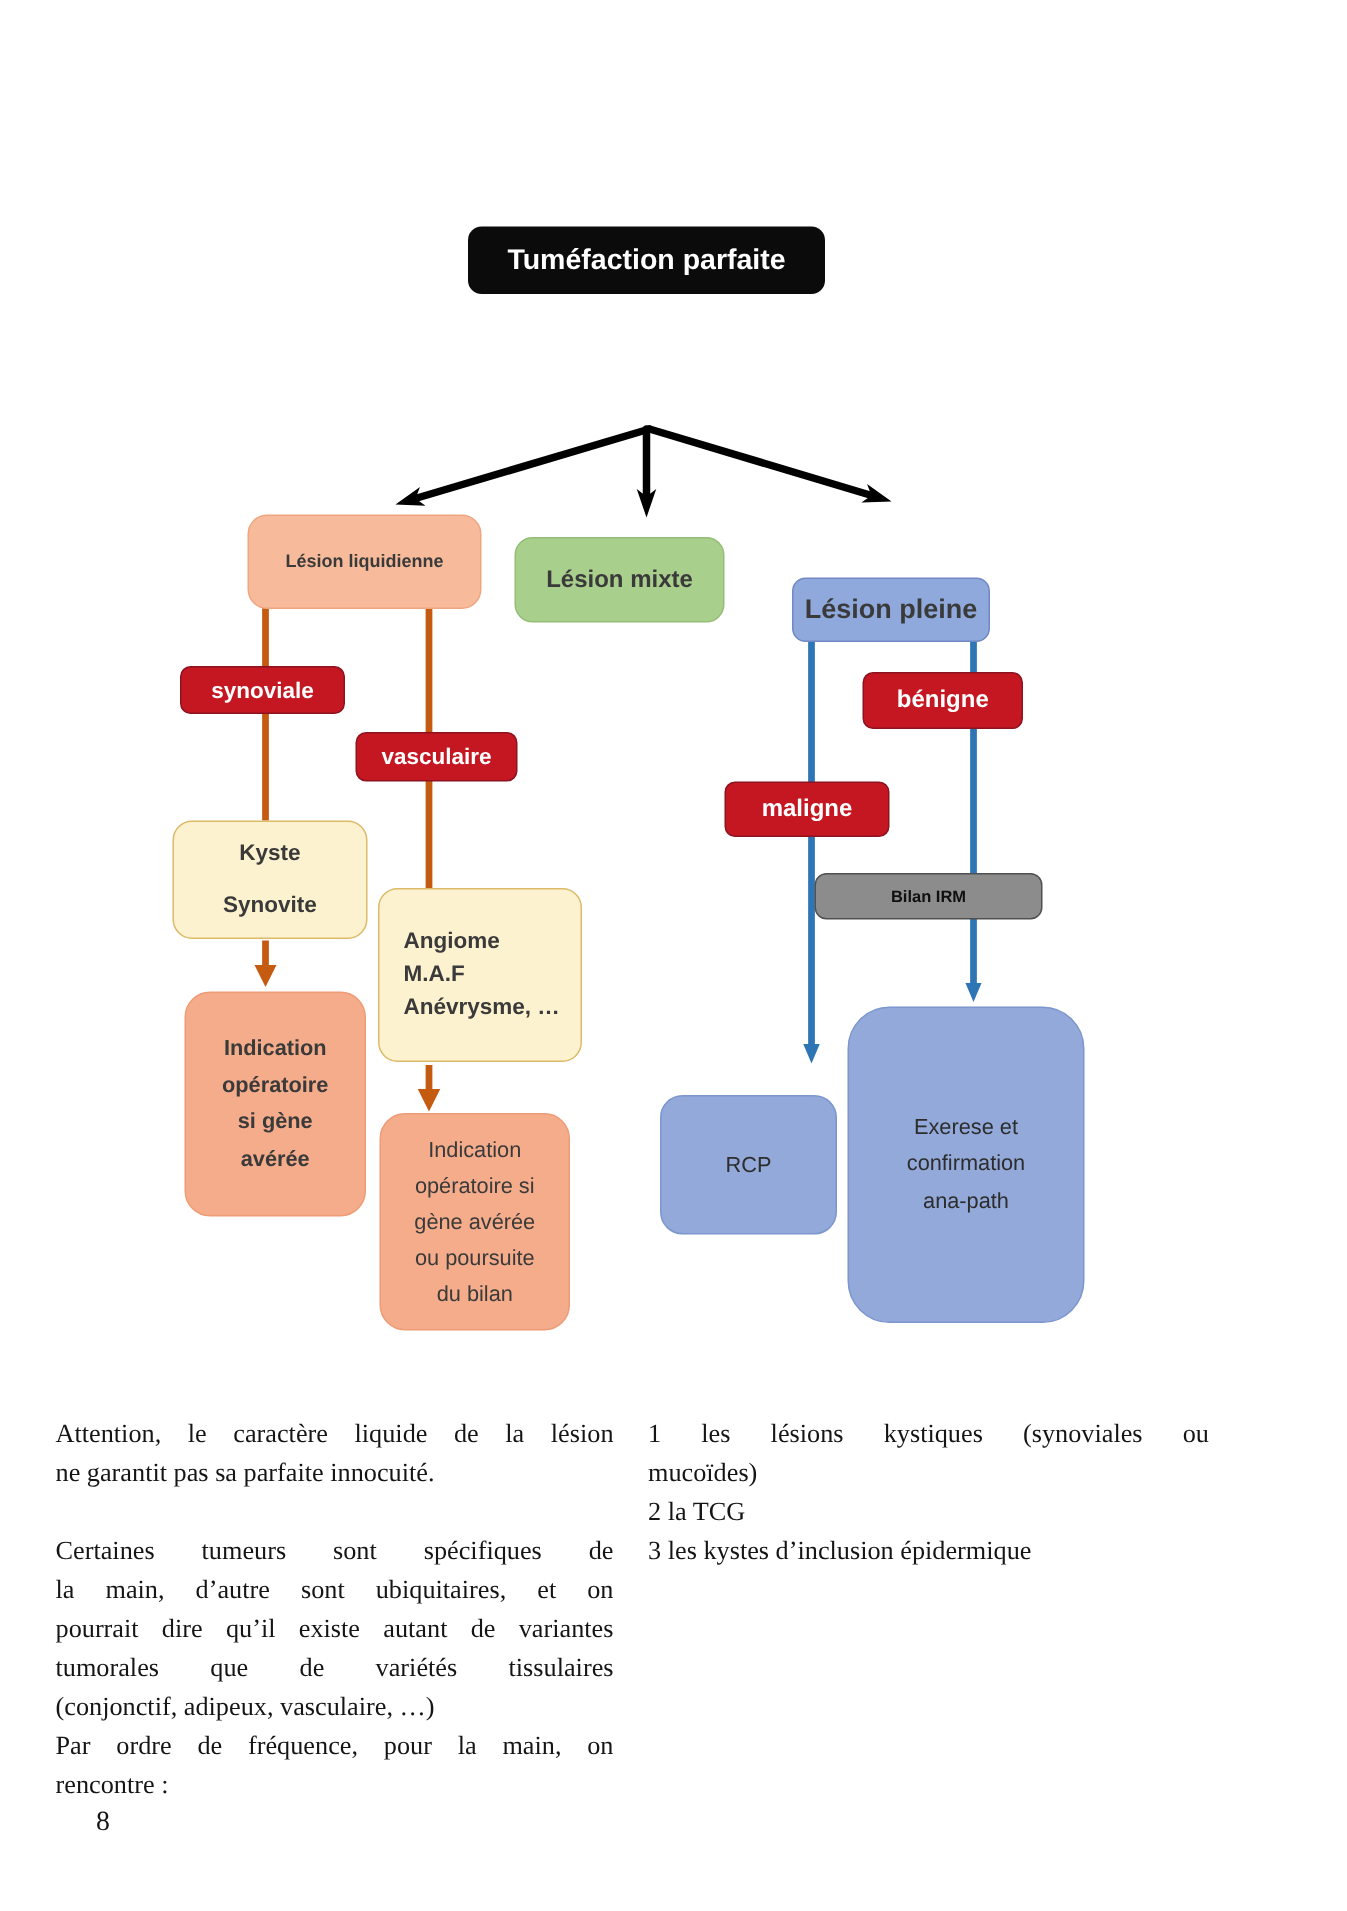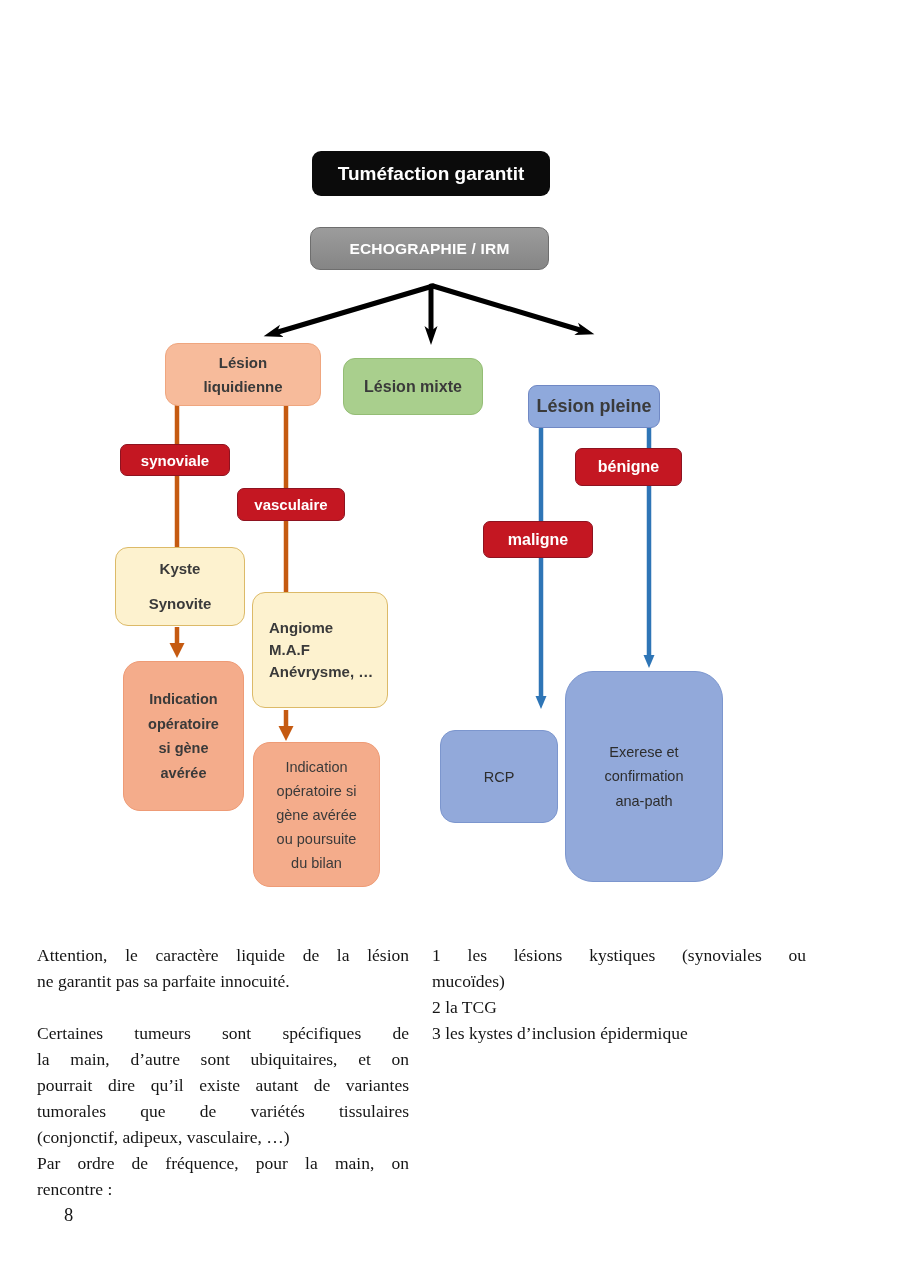--- a/index.html
+++ b/index.html
@@ -20,21 +20,21 @@
   }
   .modality-box {
     left:310px; top:227px; width:239px; height:43px;
     background:linear-gradient(180deg,#9c9c9c,#858585);
     border:1px solid #6e6e6e; border-radius:10px;
     color:#ffffff; font-size:15.5px; font-weight:700; letter-spacing:.2px;
   }
   .liquid {
     left:165px; top:343px; width:156px; height:63px;
     background:#f7bb9b; border:1.5px solid #efa67f; border-radius:13px;
-    font-weight:700; font-size:15px; line-height:1.6; padding:0 14px;
+    font-weight:700; font-size:12px; line-height:1.6; padding:0 14px;
   }
   .mixte {
     left:343px; top:358px; width:140px; height:57px;
     background:#a9cf8d; border:1.5px solid #94bd75; border-radius:12px;
     font-weight:700; font-size:16px;
   }
   .pleine {
     left:528px; top:385px; width:132px; height:43px;
     background:#8fa9dc; border:1.5px solid #7088c4; border-radius:9px;
     font-weight:700; font-size:18px;
@@ -115,22 +115,21 @@
 
     <path d="M177,405 L177,547" stroke="#c55a11" stroke-width="4.5"></path>
     <path d="M286,405 L286,592" stroke="#c55a11" stroke-width="4.5"></path>
     <path d="M177,627 L177,646" stroke="#c55a11" stroke-width="4.5" marker-end="url(#ah-orange)"></path>
     <path d="M286,710 L286,729" stroke="#c55a11" stroke-width="4.5" marker-end="url(#ah-orange)"></path>
 
     <path d="M541,427 L541,698" stroke="#2e75b6" stroke-width="4.5" marker-end="url(#ah-blue)"></path>
     <path d="M649,427 L649,657" stroke="#2e75b6" stroke-width="4.5" marker-end="url(#ah-blue)"></path>
   </svg>
 
-  <div class="node title-box">Tuméfaction garantit</div>
-  <div class="node modality-box">ECHOGRAPHIE / IRM</div>
+  <div class="node title-box">Tuméfaction parfaite</div>
 
   <div class="node liquid">Lésion liquidienne</div>
   <div class="node mixte">Lésion mixte</div>
   <div class="node pleine">Lésion pleine</div>
 
   <div class="node tag tag-synoviale">synoviale</div>
   <div class="node tag tag-vasculaire">vasculaire</div>
   <div class="node tag tag-benigne">bénigne</div>
   <div class="node tag tag-maligne">maligne</div>
 
@@ -153,20 +152,21 @@
   </div>
 
   <div class="node salmon ind2">
     <div>Indication</div>
     <div>opératoire si</div>
     <div>gène avérée</div>
     <div>ou poursuite</div>
     <div>du bilan</div>
   </div>
 
+  <div class="node gray-step">Bilan IRM</div>
 
   <div class="node bluebox rcp">RCP</div>
 
   <div class="node bluebox exerese">
     <div>Exerese et</div>
     <div>confirmation</div>
     <div>ana-path</div>
   </div>
 
   <div class="textcol left-col">

